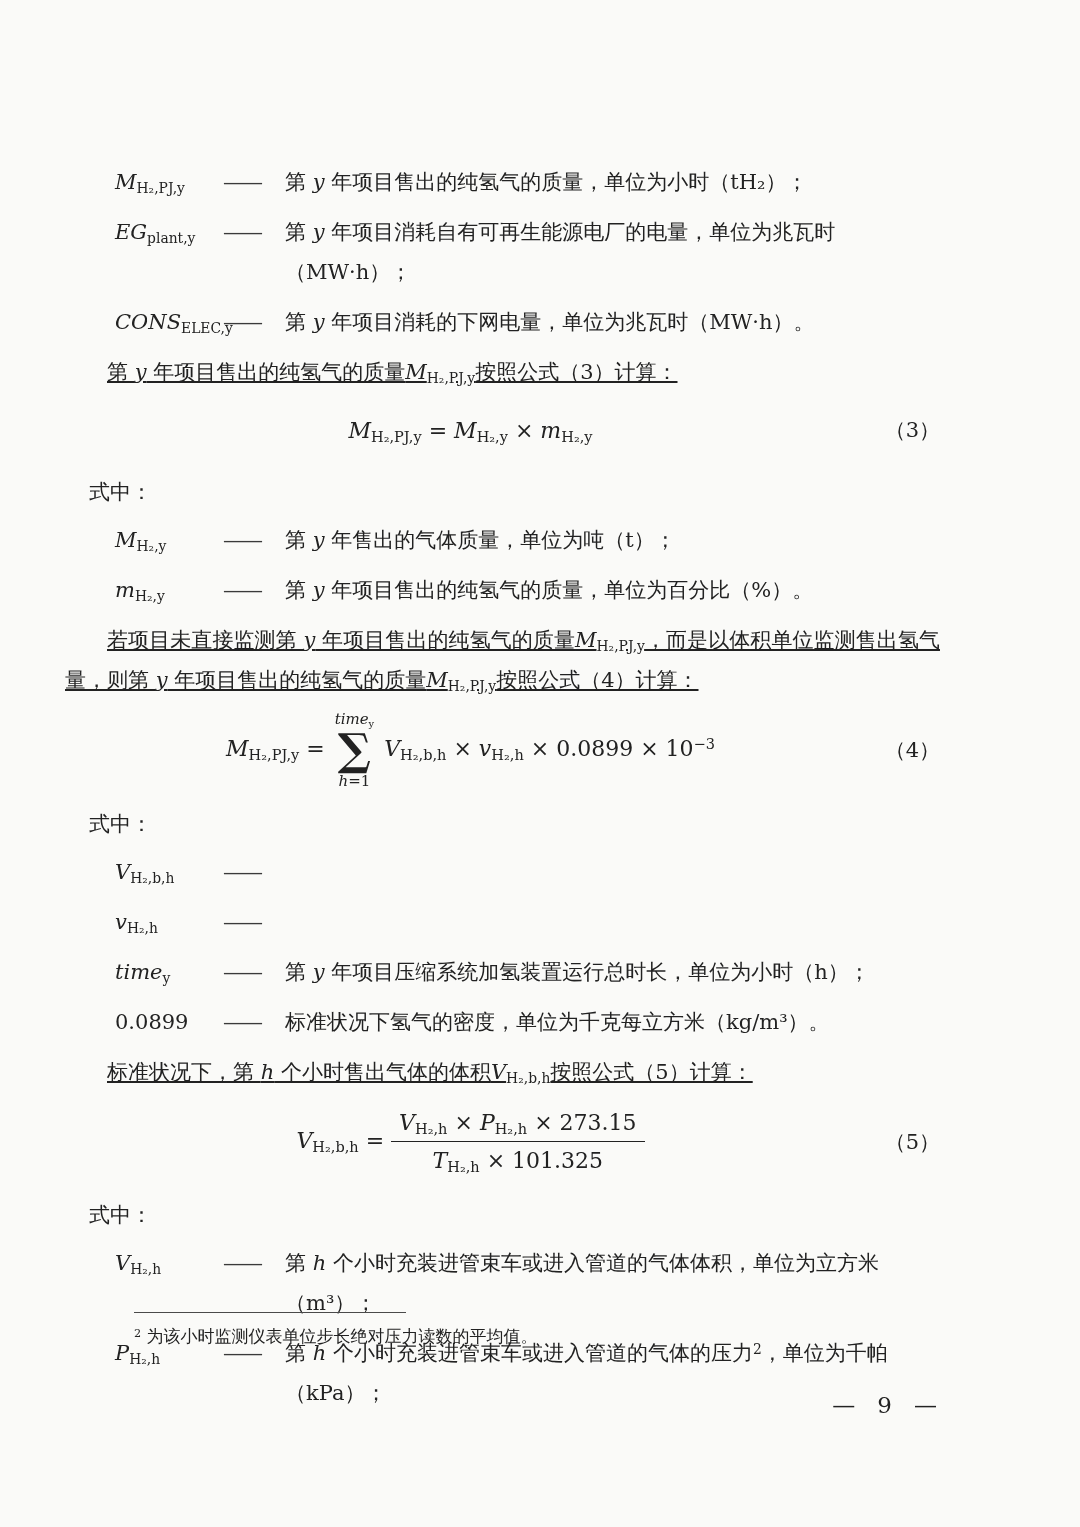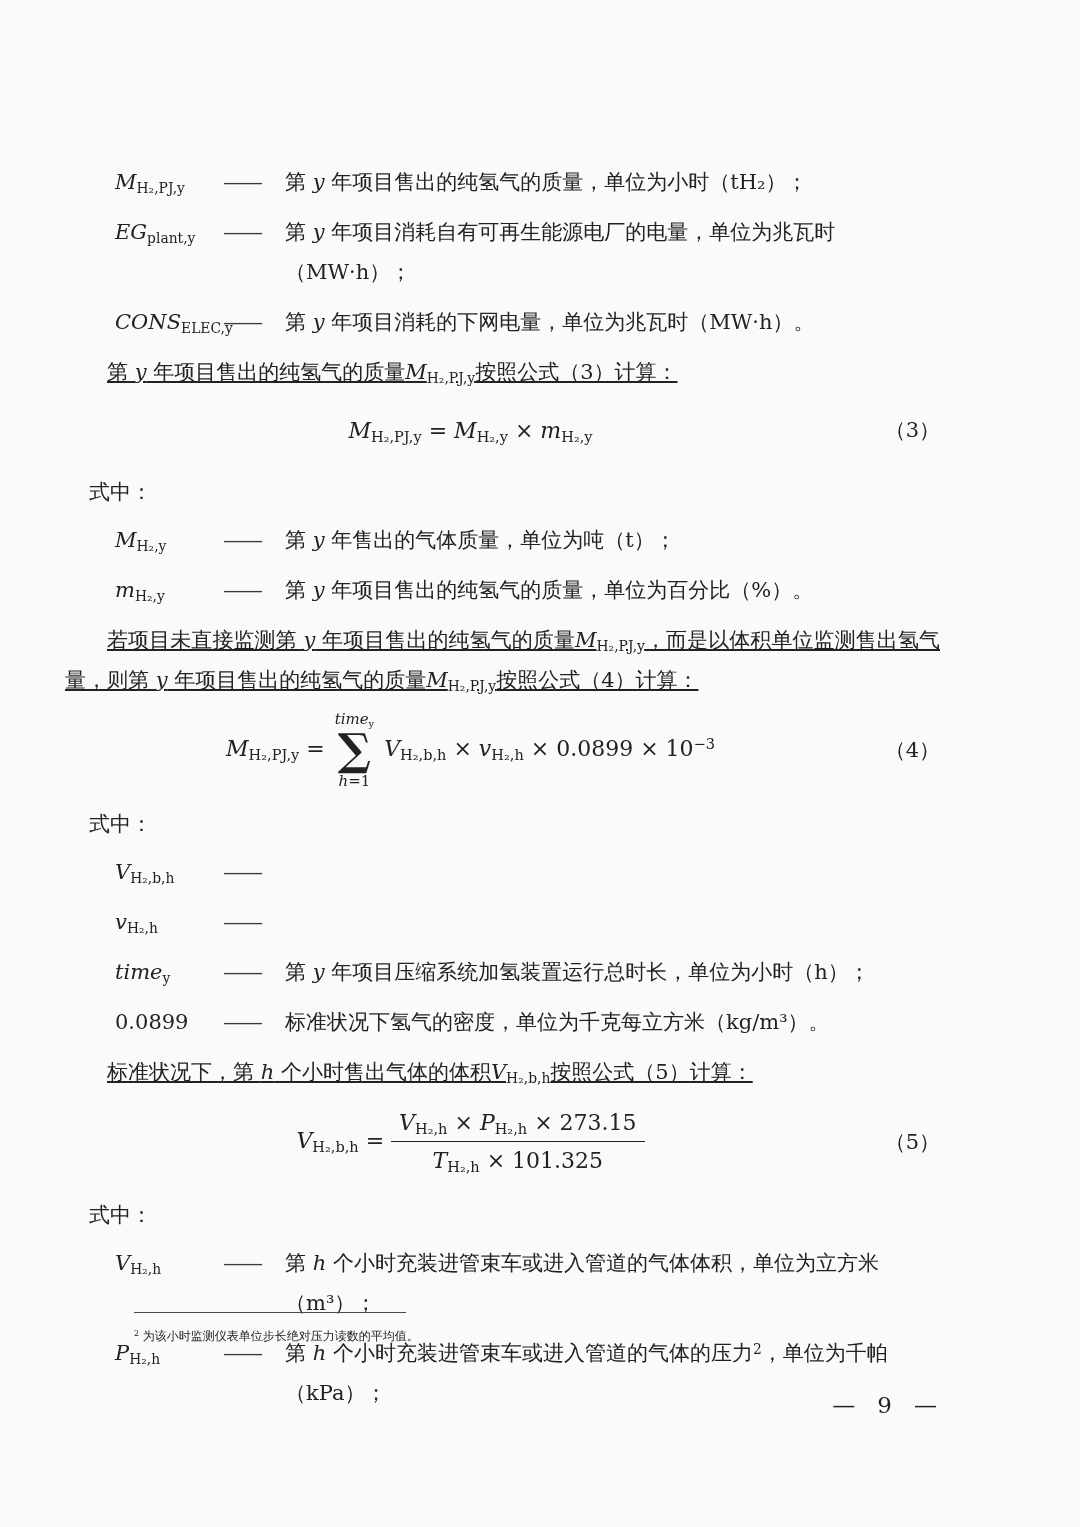--- a/index.html
+++ b/index.html
@@ -59,21 +59,21 @@
   .frac{
     display:inline-flex;flex-direction:column;align-items:center;
     vertical-align:middle;line-height:1.5;text-align:right;
   }
   .frac-num{border-bottom:1.6px solid var(--ink);padding:0 8px 2px 8px;}
   .frac-den{padding-top:2px;}
   .f4{margin:10px 0 14px 0;}
   
   .footnote{
     position:absolute;left:134px;top:1312px;width:800px;
-    font-size:12px;line-height:30px;
+    font-size:17px;line-height:30px;
   }
   .footnote-rule{
     width:272px;border:0;border-top:1.6px solid #4a4a4a;margin-bottom:8px;
   }
   
   .pagenum{
     position:absolute;right:143px;top:1392px;
     display:flex;align-items:center;gap:22px;
     font-size:23px;
   }

